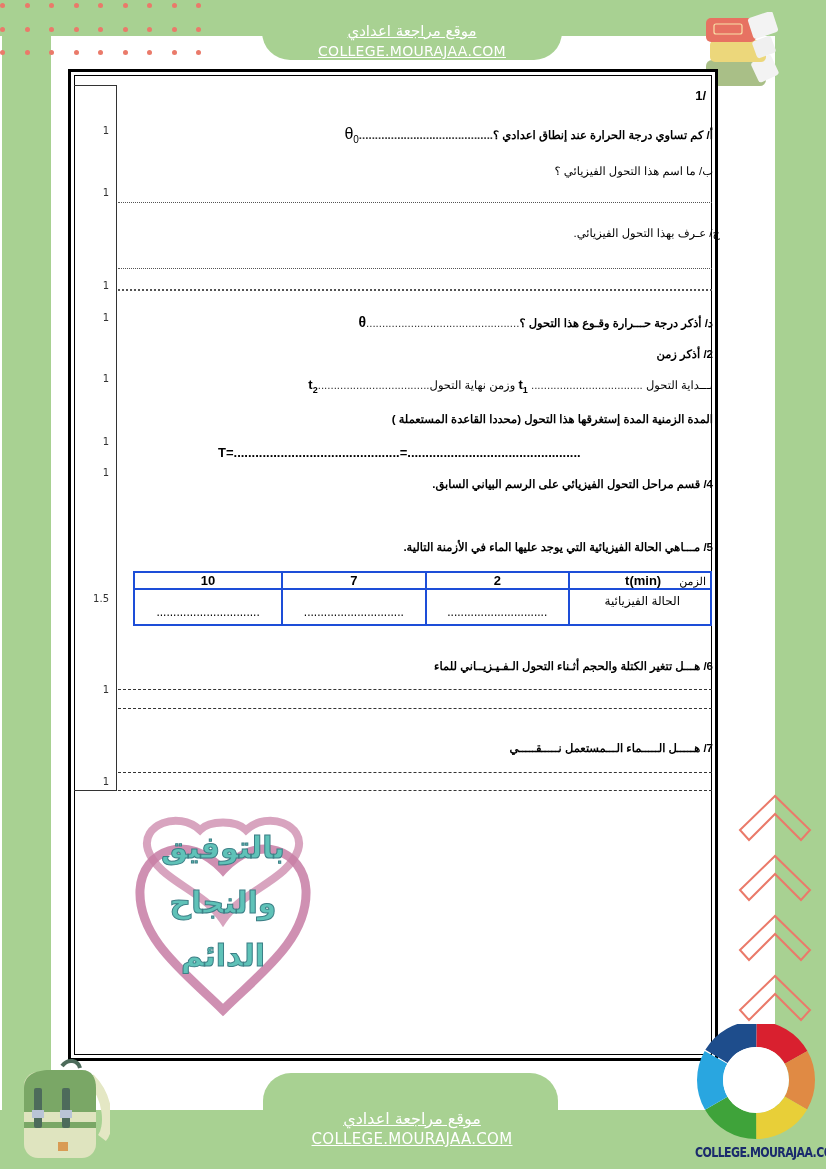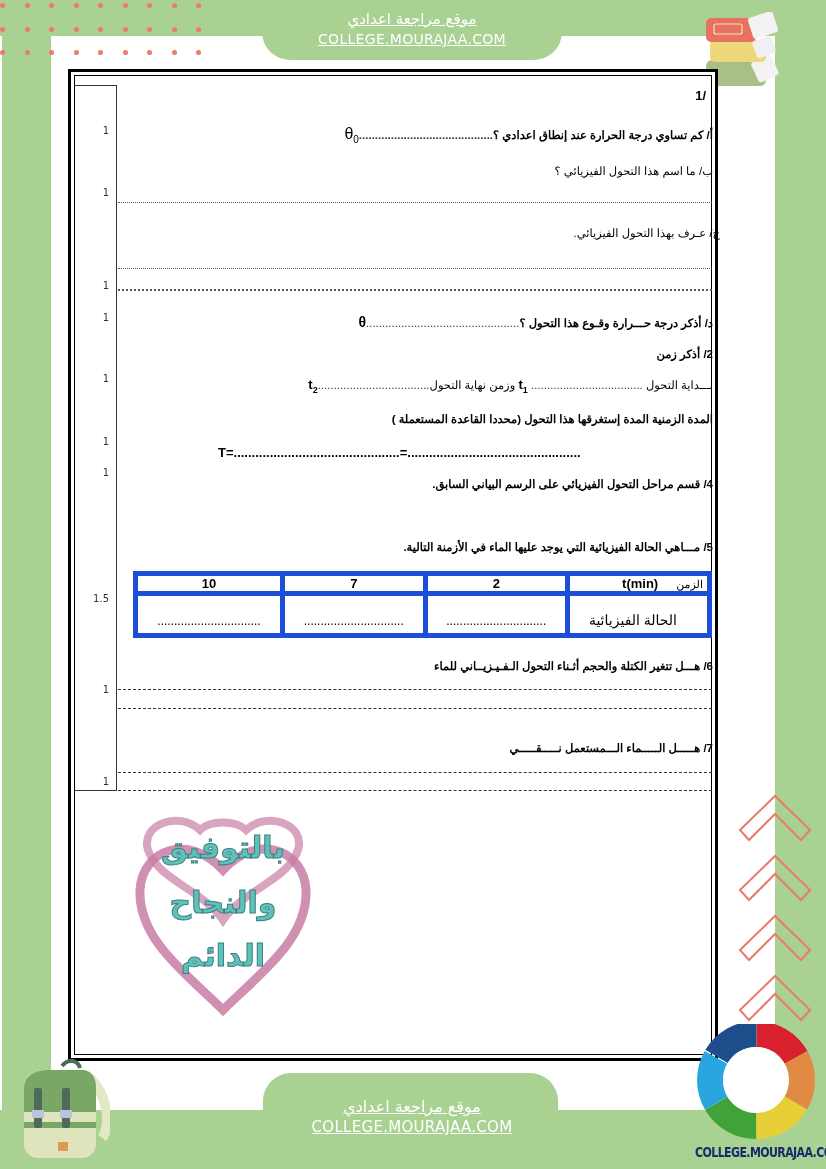--- a/index.html
+++ b/index.html
@@ -11,42 +11,42 @@
   .band-left { position: absolute; left: 2px; top: 0; width: 49px; height: 1169px; background: #a8d192; }
   .band-right { position: absolute; left: 775px; top: 36px; width: 51px; height: 1133px; background: #a8d192; }
   .band-bottom { position: absolute; left: 0; top: 1110px; width: 826px; height: 59px; background: #a8d192; }
   .dot { position: absolute; width: 5px; height: 5px; border-radius: 50%; background: #ea7a6a; }
 
   .tab-top { position: absolute; left: 262px; top: 0; width: 300px; height: 60px; background: #a8d192;
              border-radius: 0 0 28px 28px; }
   .tab-bottom { position: absolute; left: 263px; top: 1073px; width: 295px; height: 60px; background: #a8d192;
              border-radius: 28px 28px 0 0; }
   .brand { position: absolute; width: 300px; text-align: center; color: #ffffff; }
-  .brand .ar { font-family: "DejaVu Sans", sans-serif; font-size: 15px; text-decoration: underline; direction: rtl; line-height: 20px; }
+  .brand .ar { font-family: "DejaVu Sans", sans-serif; font-size: 15px; text-decoration: underline; direction: rtl; line-height: 20px; margin-top: 12px; }
   .brand .en { font-family: "DejaVu Sans", sans-serif; font-size: 14px; text-decoration: underline; letter-spacing: 0.3px; line-height: 20px; }
 
   
   .frame-outer { position: absolute; left: 68px; top: 69px; width: 650px; height: 992px; border: 3px solid #000; background: #fff; }
   .frame-inner { position: absolute; left: 74px; top: 75px; width: 638px; height: 980px; border: 1px solid #000; }
   .score-col { position: absolute; left: 74px; top: 85px; width: 43px; height: 706px; border: 1px solid #333; border-left: none; border-top: 1px solid #333; }
   .score { position: absolute; width: 34px; text-align: right; font-family: "DejaVu Sans", sans-serif; font-size: 10px; color: #333; left: 75px; }
 
   .q { position: absolute; direction: rtl; font-family: "Liberation Sans", sans-serif; font-size: 11.5px; white-space: nowrap; }
   .q b { font-weight: bold; }
   .dots-line { position: absolute; left: 118px; width: 594px; height: 0; border-top: 1px dotted #555; }
   .dash-line { position: absolute; left: 118px; width: 594px; height: 0; border-top: 1px dashed #333; }
   .fill { color: #333; letter-spacing: 0px; }
 
   table.states { position: absolute; left: 133px; top: 571px; width: 579px; border-collapse: collapse; direction: rtl;
                  font-family: "Liberation Sans", sans-serif; }
-  table.states td { border: 5px solid #1d4ed8; font-size: 13px; text-align: center; }
+  table.states td { border: 2px solid #1d4ed8; font-size: 13px; text-align: center; }
   table.states tr.head td { height: 17px; font-weight: bold; font-size: 13px; }
   table.states tr.body td { height: 36px; vertical-align: bottom; padding-bottom: 5px; font-size: 12px; }
   table.states td.rowlabel { text-align: right; padding-right: 4px; font-weight: normal; width: 142px; }
-  table.states tr.body td.rowlabel { vertical-align: top; padding-top: 16px; font-size: 14px; padding-right: 30px; }
+  table.states tr.body td.rowlabel { vertical-align: top; padding-top: 4px; font-size: 12px; padding-right: 30px; }
 
   
   .heart { position: absolute; left: 128px; top: 810px; width: 190px; height: 210px; }
   .heart-text { position: absolute; left: 0; width: 190px; text-align: center; direction: rtl;
                 font-family: "DejaVu Sans", sans-serif; font-weight: bold; font-size: 30px; color: #5fc2b8;
                 -webkit-text-stroke: 1px #3c7f86; }
 
   .chev { position: absolute; left: 735px; width: 80px; height: 60px; }
 </style>
 </head>

